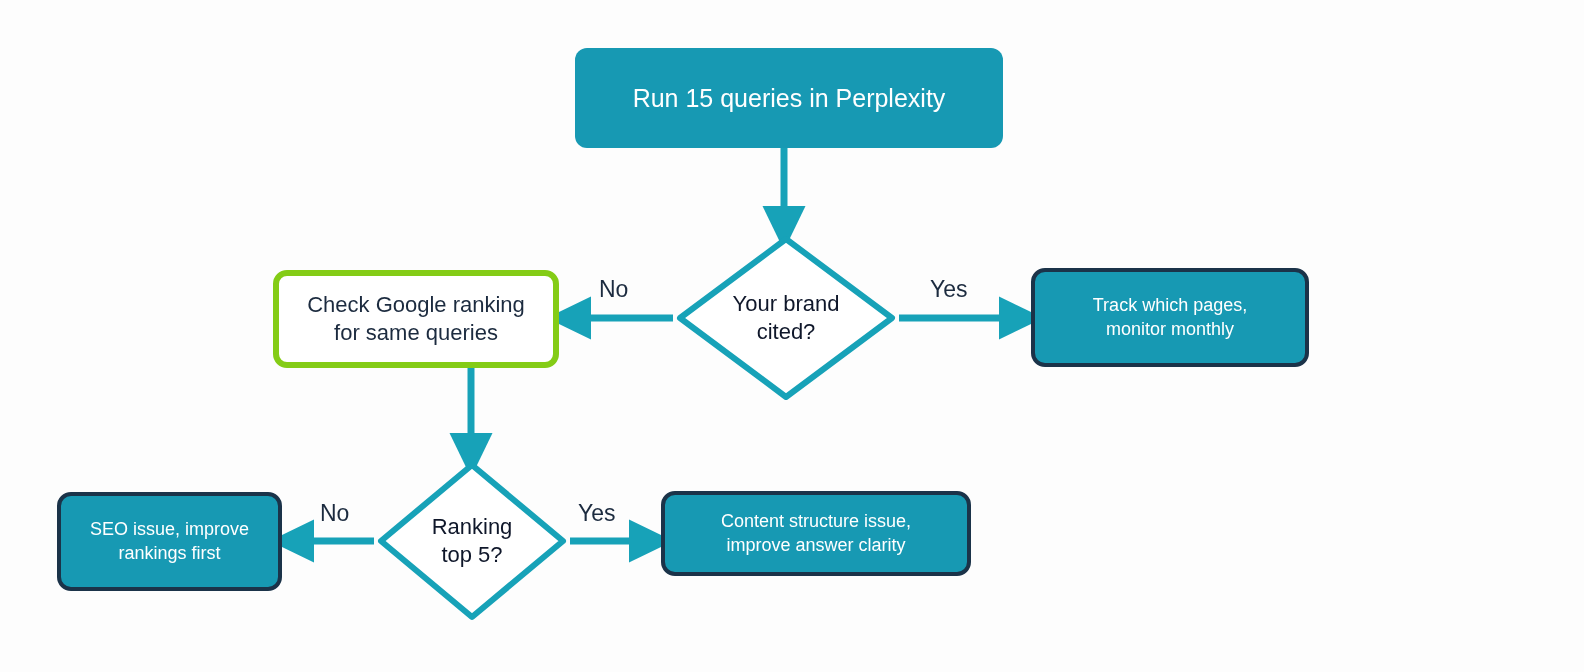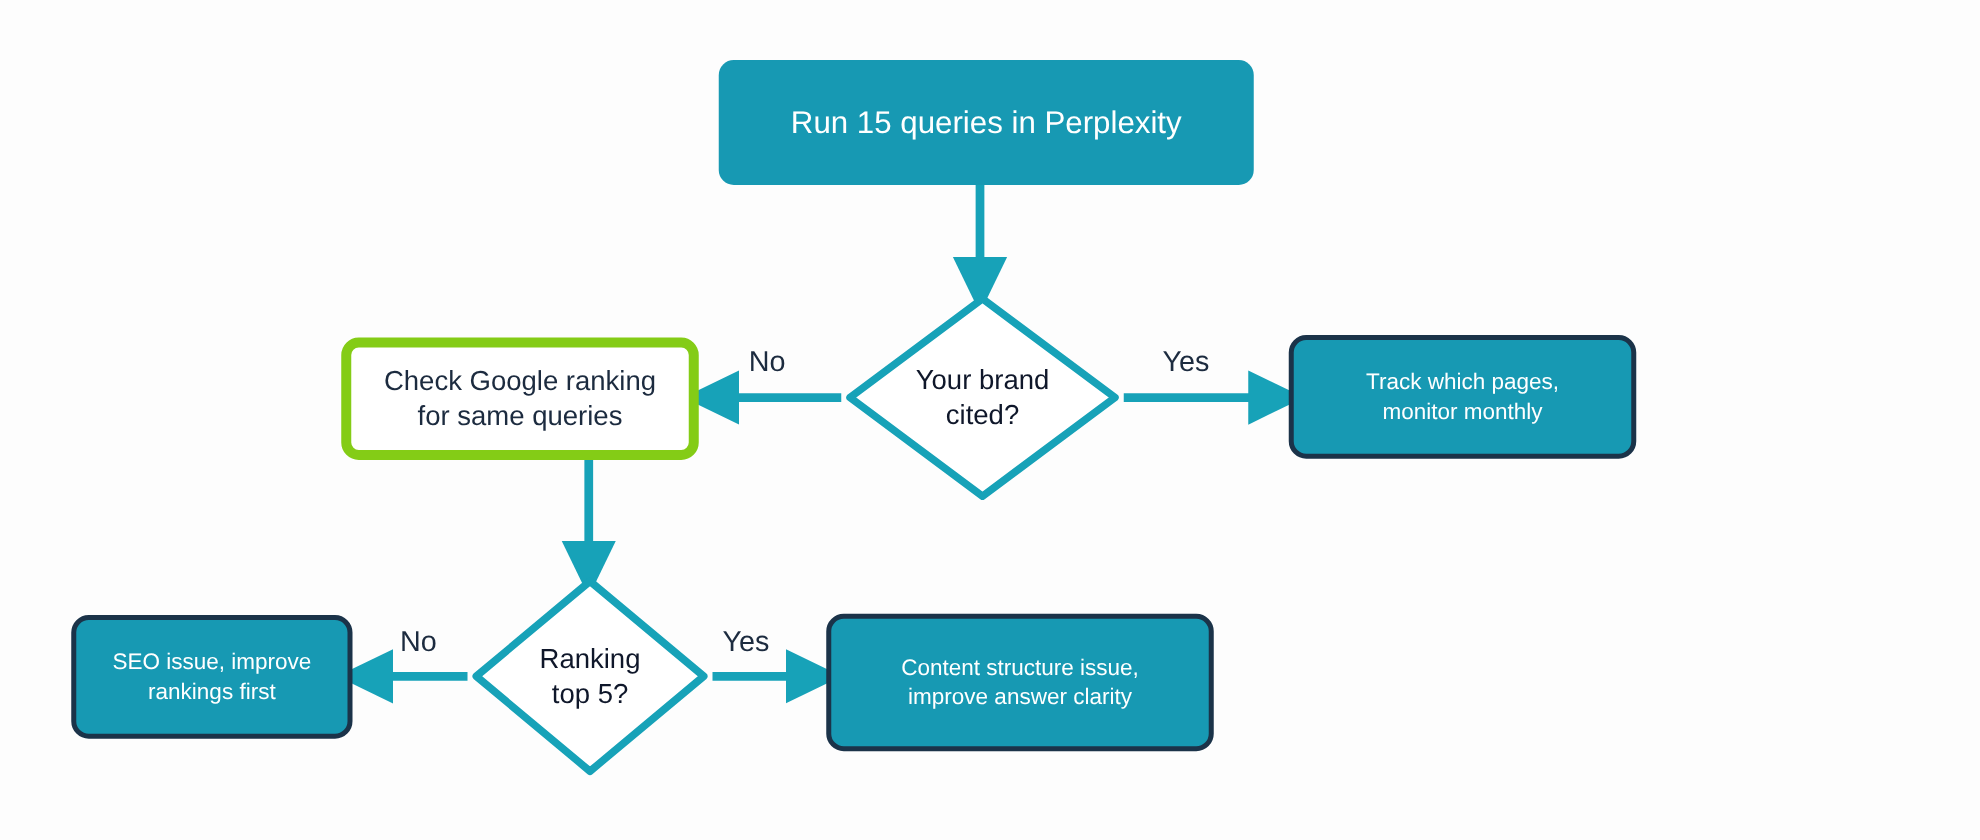--- a/index.html
+++ b/index.html
@@ -41,21 +41,21 @@
     background: #1799b3;
     color: #ffffff;
     border-radius: 12px;
     font-size: 25px;
   }
 
   
   .node.proc-outline {
     background: #ffffff;
     color: #1c2b3f;
-    border: 8px solid #84cc16;
+    border: 6px solid #84cc16;
     border-radius: 14px;
     font-size: 22px;
   }
 
   
   .node.proc-filled {
     background: #1799b3;
     color: #ffffff;
     border: 4px solid #1b3349;
     border-radius: 14px;
@@ -141,21 +141,21 @@
     </svg>
     <span class="decision-label">Ranking
 top 5?</span>
   </div>
 
   <div class="node proc-filled" style="left:57px; top:492px; width:225px; height:99px;">
     <span>SEO issue, improve
 rankings first</span>
   </div>
 
-  <div class="node proc-filled" style="left:661px; top:491px; width:310px; height:110px;">
+  <div class="node proc-filled" style="left:661px; top:491px; width:310px; height:85px;">
     <span>Content structure issue,
 improve answer clarity</span>
   </div>
 
   <div class="edge-label" style="left:599px; top:276px;">No</div>
 
   <div class="edge-label" style="left:930px; top:276px;">Yes</div>
 
   <div class="edge-label" style="left:320px; top:500px;">No</div>
 

